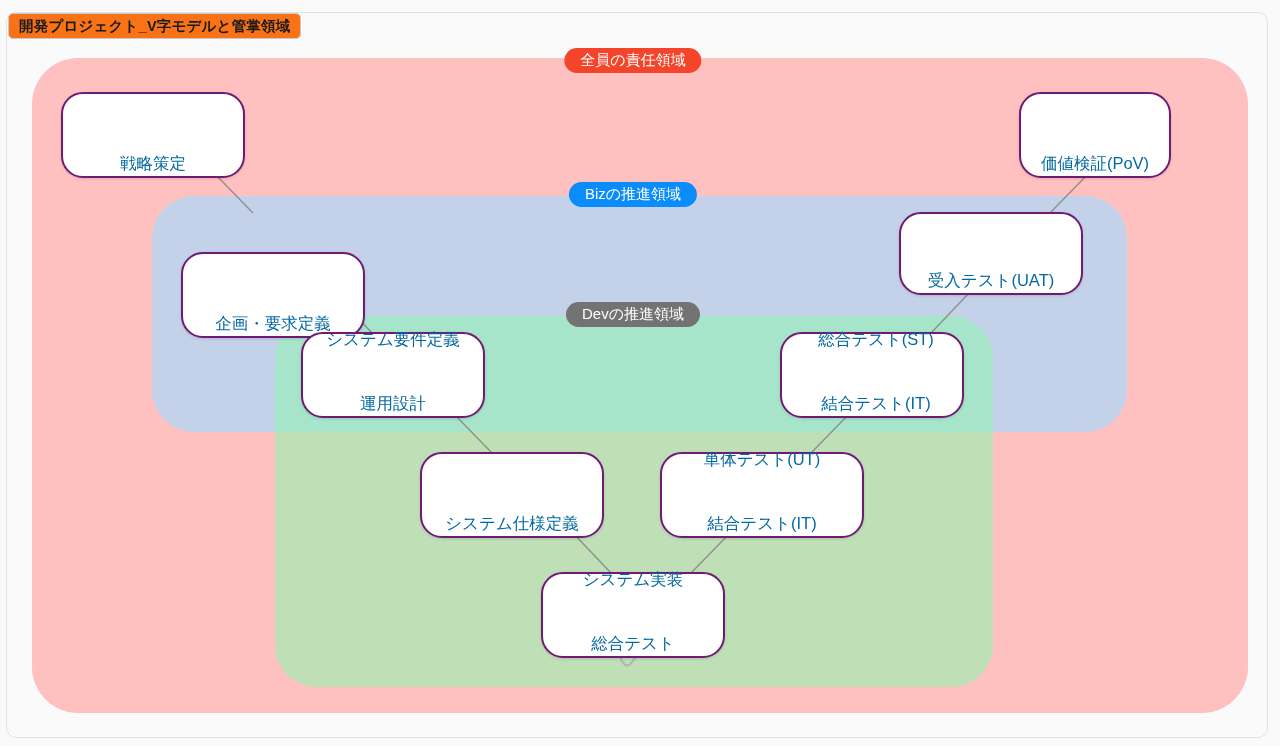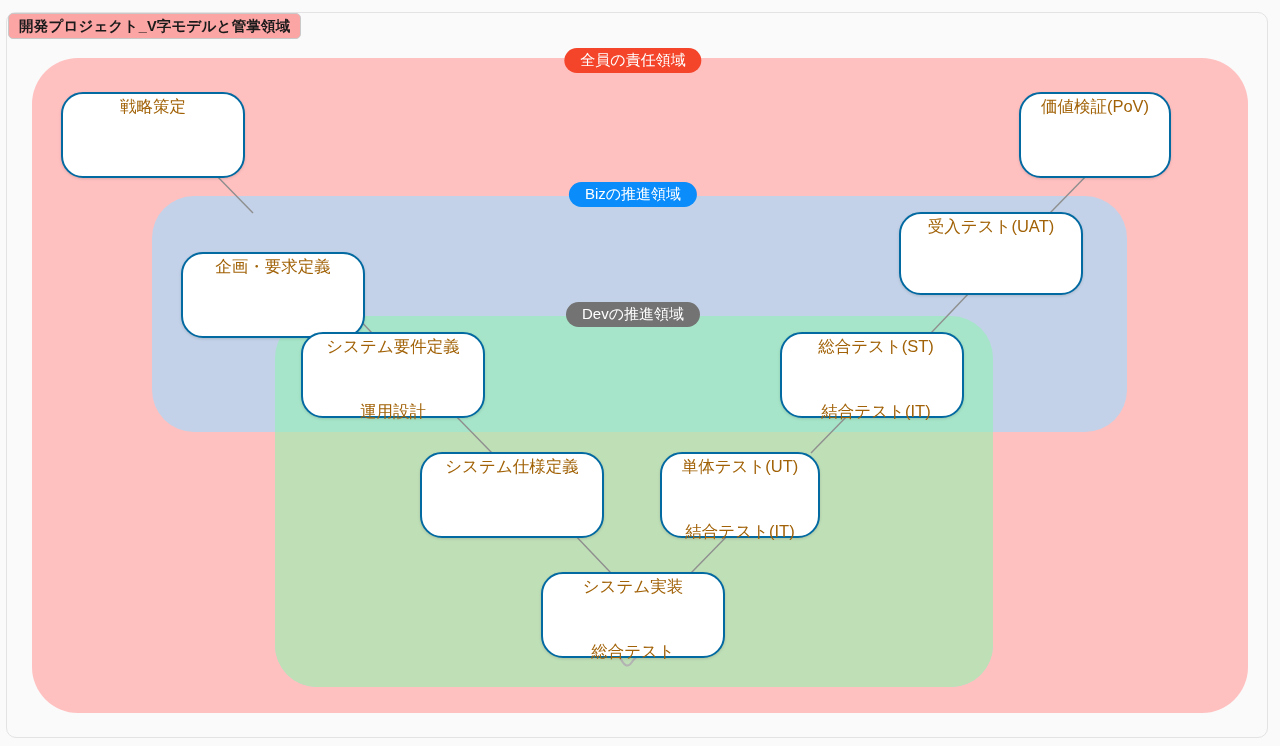--- a/index.html
+++ b/index.html
@@ -14,21 +14,21 @@
   
   .frame-border{
     position:absolute;left:6px;top:12px;width:1262px;height:726px;
     border:1px solid #e3e3e3;border-radius:10px;background:#fafafa;
     box-sizing:border-box;
   }
   .frame-title{
     position:absolute;left:8px;top:13px;
     height:24px;padding:0 10px;
     display:flex;align-items:center;
-    background:#fca5a5;border:1px solid #c9c9c9;border-radius:5px;
+    background:#f97316;border:1px solid #c9c9c9;border-radius:5px;
     font-size:14.5px;font-weight:bold;color:#1a1a1a;
     white-space:nowrap;letter-spacing:.2px;
   }
 
   
   .region{position:absolute;box-sizing:border-box;}
   .region.outer{left:32px;top:58px;width:1216px;height:655px;border-radius:46px;background:#ffc0c0;}
   .region.mid{left:152px;top:196px;width:975px;height:236px;border-radius:42px;background:#c3d2e8;}
   .region.inner{left:275px;top:316px;width:718px;height:371px;border-radius:42px;background:#a6e5c9;}
   .region.inner .tint{
@@ -48,24 +48,24 @@
   .pill.green{background:#737373;left:633px;top:302px;}
 
   
   #links{position:absolute;left:0;top:0;width:1280px;height:746px;z-index:3;pointer-events:none;}
   #links line{stroke:#8f8f8f;stroke-width:1.4;}
   #links path{stroke:#b3b3b3;stroke-width:2;fill:none;}
 
   
   .node{
     position:absolute;z-index:5;box-sizing:border-box;
-    background:#fff;border:2px solid #0369a1;border-radius:22px;
-    display:flex;flex-direction:column;align-items:center;justify-content:flex-start;
+    background:#fff;border:2px solid #701a75;border-radius:22px;
+    display:flex;flex-direction:column;align-items:center;justify-content:flex-end;
     box-shadow:0 1px 3px rgba(0,0,0,.13);
-    font-size:16.5px;color:#a16207;line-height:1.5;text-align:center;
+    font-size:16.5px;color:#0369a1;line-height:1.5;text-align:center;
     white-space:nowrap;
   }
   .node .l2{display:block;margin-top:40px;}
 </style>
 </head>
 <body>
 
 <div id="canvas">
 
   <div class="frame-border"></div>
@@ -108,21 +108,21 @@
 
   <div class="node" style="left:420px;top:452px;width:184px;height:86px;">
     <span>システム仕様定義</span>
   </div>
 
   <div class="node" style="left:541px;top:572px;width:184px;height:86px;">
     <span>システム実装</span>
     <span class="l2">総合テスト</span>
   </div>
 
-  <div class="node" style="left:660px;top:452px;width:160px;height:86px;">
+  <div class="node" style="left:660px;top:452px;width:204px;height:86px;">
     <span>単体テスト(UT)</span>
     <span class="l2">結合テスト(IT)</span>
   </div>
 
   <div class="node" style="left:780px;top:332px;width:184px;height:86px;padding-left:8px;">
     <span>総合テスト(ST)</span>
     <span class="l2">結合テスト(IT)</span>
   </div>
 
   <div class="node" style="left:899px;top:212px;width:184px;height:83px;">

